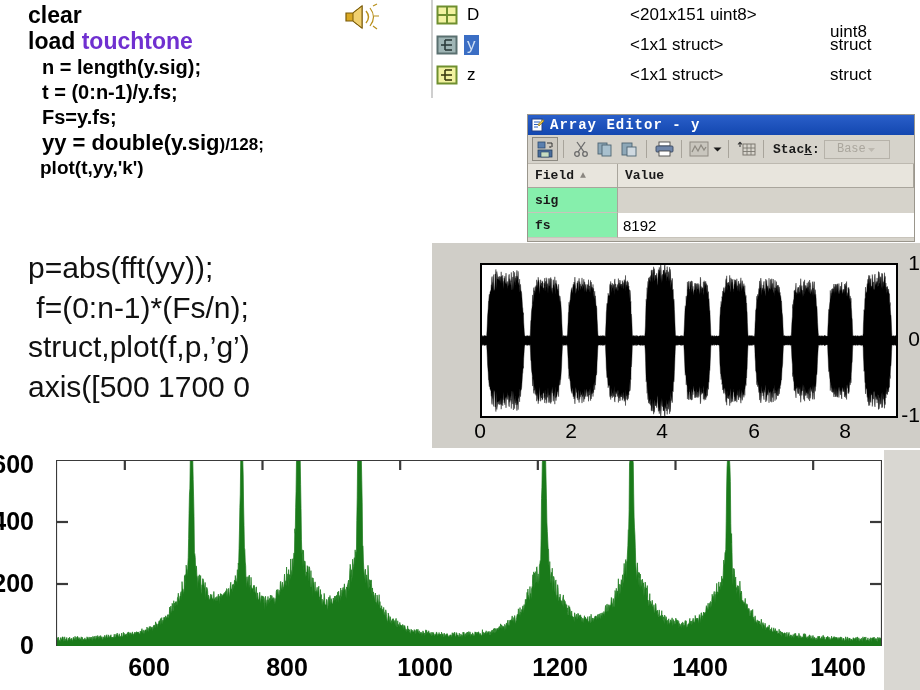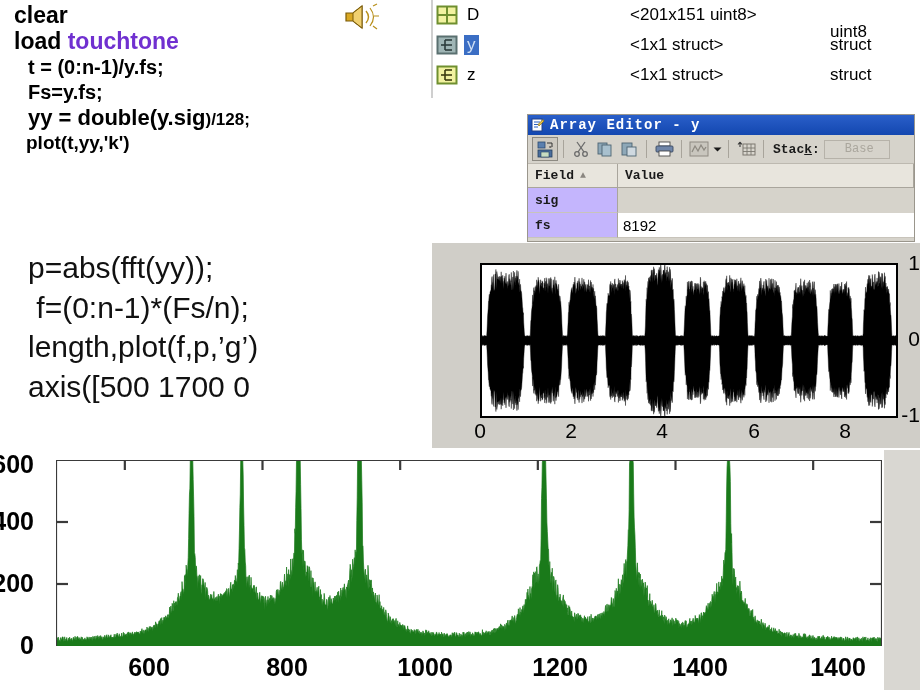--- a/index.html
+++ b/index.html
@@ -5,21 +5,21 @@
   html,body{margin:0;padding:0;}
   body{
     width:920px;height:690px;
     background:#ffffff;
     font-family:"Liberation Sans", sans-serif;
     overflow:hidden;
     position:relative;
   }
   
   #code-top{
-    position:absolute;left:14px;top:4px;width:410px;
+    position:absolute;left:28px;top:4px;width:410px;
   }
   .code-line{
     font-family:"Liberation Sans", sans-serif;
     font-weight:bold;
     color:#000;
     white-space:pre;
     line-height:1.0;
   }
   .l-clear{font-size:23px;margin-bottom:3px;}
   .l-load{font-size:23px;margin-bottom:4px;}
@@ -97,36 +97,36 @@
   }
   .tb-btn{width:24px;height:22px;display:flex;align-items:center;justify-content:center;}
   .tb-btn.pressed{border:1px solid #8d8a82;background:#cdc9c0;}
   .tb-sep{width:1px;height:18px;background:#a8a49b;margin:0 5px;}
   #stack-label{
     font-family:"Liberation Mono", monospace;font-size:13px;font-weight:bold;color:#1a1a1a;margin:0 4px 0 4px;
   }
   #stack-label u{text-decoration:underline;}
   #stack-combo{
     width:66px;height:19px;border:1px solid #b6b2a9;background:#d6d3cb;
-    display:flex;align-items:center;justify-content:flex-start;
-    padding:0 20px;box-sizing:border-box;
+    display:flex;align-items:center;justify-content:center;
+    padding:0 4px;box-sizing:border-box;
   }
   #stack-combo span{
     font-family:"Liberation Mono", monospace;font-size:12px;color:#aaa69d;
   }
   #ae-table{width:100%;}
   .ae-hrow{display:flex;height:24px;background:#e8e5dd;}
   .ae-hcell{
     border-right:1px solid #a9a59c;border-bottom:1px solid #a9a59c;
     display:flex;align-items:center;padding-left:7px;box-sizing:border-box;
     font-family:"Liberation Mono", monospace;font-size:13px;font-weight:bold;color:#1a1a1a;
   }
   .ae-row{display:flex;height:25px;}
   .ae-fcell{
-    width:90px;flex:0 0 90px;background:#c4b5fd;
+    width:90px;flex:0 0 90px;background:#86efac;
     border-right:1px solid #a9a59c;border-bottom:1px solid #c8c4bb;
     display:flex;align-items:center;padding-left:7px;box-sizing:border-box;
     font-family:"Liberation Mono", monospace;font-size:13px;font-weight:bold;color:#1a1a1a;
   }
   .ae-vcell{
     flex:1;background:#ffffff;border-bottom:1px solid #c8c4bb;
     display:flex;align-items:center;padding-left:5px;box-sizing:border-box;
     font-family:"Liberation Sans", sans-serif;font-size:15px;color:#000;
   }
   .ae-vcell.italic{font-style:italic;}
@@ -173,20 +173,21 @@
     font-family:"Liberation Sans", sans-serif;font-size:25px;font-weight:bold;color:#000;
     text-align:center;white-space:nowrap;
   }
 </style>
 </head>
 <body>
 
 <div id="code-top">
   <div class="code-line l-clear">clear</div>
   <div class="code-line l-load"><span>load </span><span class="kw-purple">touchtone</span></div>
+  <div class="code-line l-ind">n = length(y.sig);</div>
   <div class="code-line l-ind">t = (0:n-1)/y.fs;</div>
   <div class="code-line l-ind">Fs=y.fs;</div>
   <div class="code-line l-ind2"><span>yy = double(y.sig</span><span class="sz-sm">)/128;</span></div>
   <div class="code-line l-ind-small">plot(t,yy,'k')</div>
 </div>
 
 <div id="speaker">
   <svg width="42" height="30" viewBox="0 0 42 30">
     <path d="M4 11 L11 11 L20 4 L20 26 L11 19 L4 19 Z" fill="#d9a823" stroke="#7a5b08" stroke-width="1.2"></path>
     <path d="M11 11 L20 4 L20 26 L11 19 Z" fill="#f0d070" stroke="#7a5b08" stroke-width="1"></path>
@@ -348,21 +349,21 @@
     <div class="ae-row">
       <div class="ae-fcell">fs</div>
       <div class="ae-vcell">8192</div>
     </div>
   </div>
 </div>
 
 <div id="code-bottom">
   <div class="code-line2">p=abs(fft(yy));</div>
   <div class="code-line2"> f=(0:n-1)*(Fs/n);</div>
-  <div class="code-line2">length,plot(f,p,’g’)</div>
+  <div class="code-line2">struct,plot(f,p,’g’)</div>
   <div class="code-line2">axis([500 1700 0</div>
 </div>
 
 <div id="fig-time">
   <div class="yt" style="top:8px;width:40px;">1</div>
   <div class="yt" style="top:84px;width:40px;">0</div>
   <div class="yt" style="top:160px;width:40px;">-1</div>
 
   <div class="xt" style="left:36px;top:176px;width:24px;">0</div>
   <div class="xt" style="left:127px;top:176px;width:24px;">2</div>

